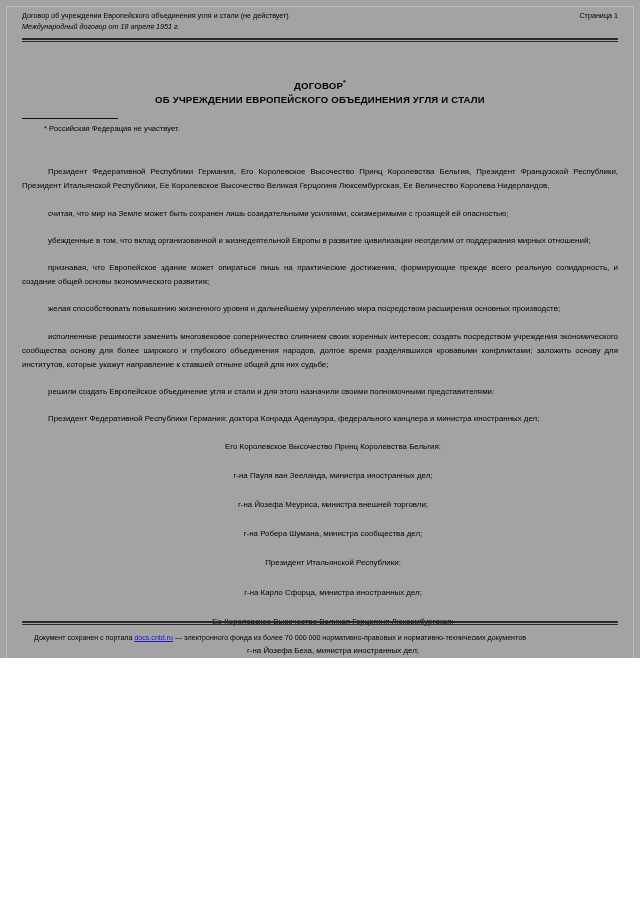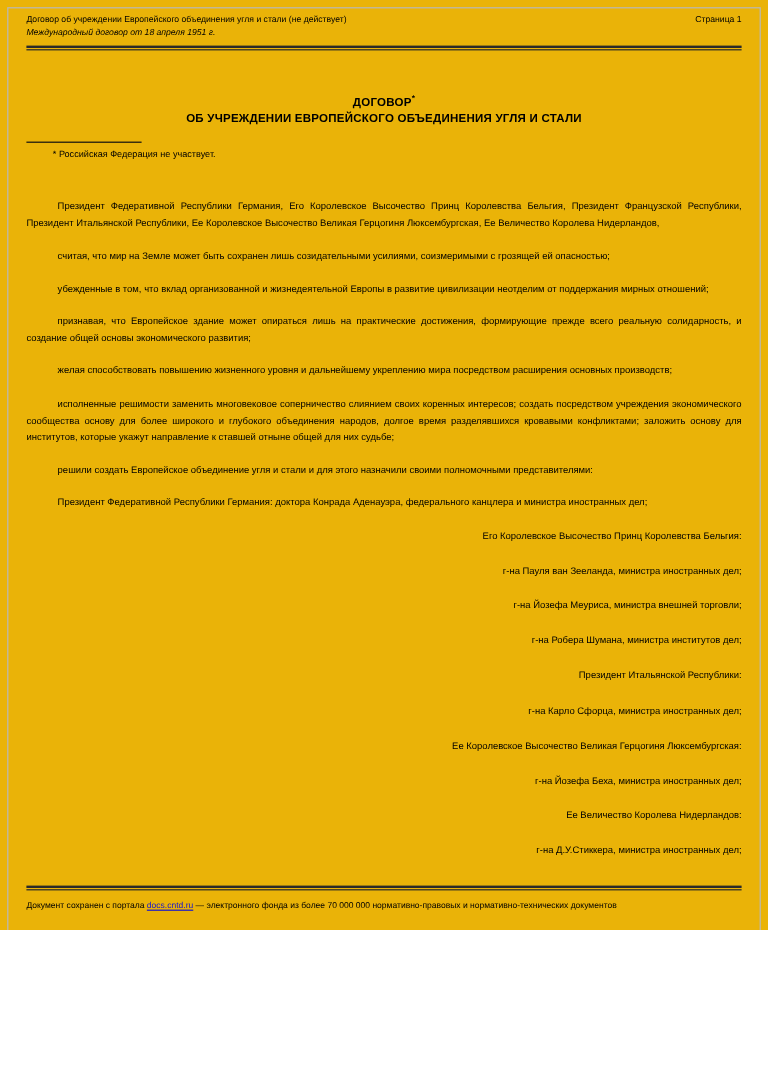--- a/index.html
+++ b/index.html
@@ -7,23 +7,23 @@
     padding: 0;
     background: #ffffff;
   }
   body {
     font-family: "Liberation Sans", sans-serif;
     color: #000000;
   }
   .page {
     position: relative;
     width: 640px;
-    height: 775px;
-    box-sizing: border-box;
-    background: #eab308;
+    height: 658px;
+    box-sizing: border-box;
+    background: #a3a3a3;
     overflow: hidden;
   }
   
   .page-frame {
     position: absolute;
     left: 6px;
     top: 6px;
     width: 628px;
     height: 893px;
     border: 1px solid #b9b9b9;
@@ -124,36 +124,36 @@
     text-align: justify;
     text-justify: inter-word;
   }
   .para {
     margin: 0 0 13px 0;
     text-indent: 26px;
   }
   .list-para {
     margin: 0 0 15px 0;
     text-indent: 26px;
-    text-align: right;
+    text-align: center;
   }
 
   
   .footer-rule {
     position: absolute;
     left: 22px;
     right: 22px;
     bottom: 33px;
     border-top: 2px solid #2a2a2a;
     border-bottom: 1px solid #2a2a2a;
     height: 1px;
   }
   .doc-footer {
     position: absolute;
-    left: 22px;
+    left: 34px;
     right: 16px;
     bottom: 14px;
     font-size: 7.1px;
     line-height: 11px;
   }
 </style>
 </head>
 <body>
 
 <div class="page">
@@ -189,21 +189,21 @@
       <p class="para">убежденные в том, что вклад организованной и жизнедеятельной Европы в развитие цивилизации неотделим от поддержания мирных отношений;</p>
       <p class="para">признавая, что Европейское здание может опираться лишь на практические достижения, формирующие прежде всего реальную солидарность, и создание общей основы экономического развития;</p>
       <p class="para">желая способствовать повышению жизненного уровня и дальнейшему укреплению мира посредством расширения основных производств;</p>
       <p class="para">исполненные решимости заменить многовековое соперничество слиянием своих коренных интересов; создать посредством учреждения экономического сообщества основу для более широкого и глубокого объединения народов, долгое время разделявшихся кровавыми конфликтами; заложить основу для институтов, которые укажут направление к ставшей отныне общей для них судьбе;</p>
       <p class="para">решили создать Европейское объединение угля и стали и для этого назначили своими полномочными представителями:</p>
       <p class="para">Президент Федеративной Республики Германия: доктора Конрада Аденауэра, федерального канцлера и министра иностранных дел;</p>
 
       <p class="list-para">Его Королевское Высочество Принц Королевства Бельгия:</p>
       <p class="list-para">г-на Пауля ван Зееланда, министра иностранных дел;</p>
       <p class="list-para">г-на Йозефа Меуриса, министра внешней торговли;</p>
-      <p class="list-para">г-на Робера Шумана, министра институтов дел;</p>
+      <p class="list-para">г-на Робера Шумана, министра сообщества дел;</p>
       <p class="list-para">Президент Итальянской Республики:</p>
       <p class="list-para">г-на Карло Сфорца, министра иностранных дел;</p>
       <p class="list-para">Ее Королевское Высочество Великая Герцогиня Люксембургская:</p>
       <p class="list-para">г-на Йозефа Беха, министра иностранных дел;</p>
       <p class="list-para">Ее Величество Королева Нидерландов:</p>
       <p class="list-para">г-на Д.У.Стиккера, министра иностранных дел;</p>
     </div>
   </div>
 
   <div class="footer-rule"></div>

